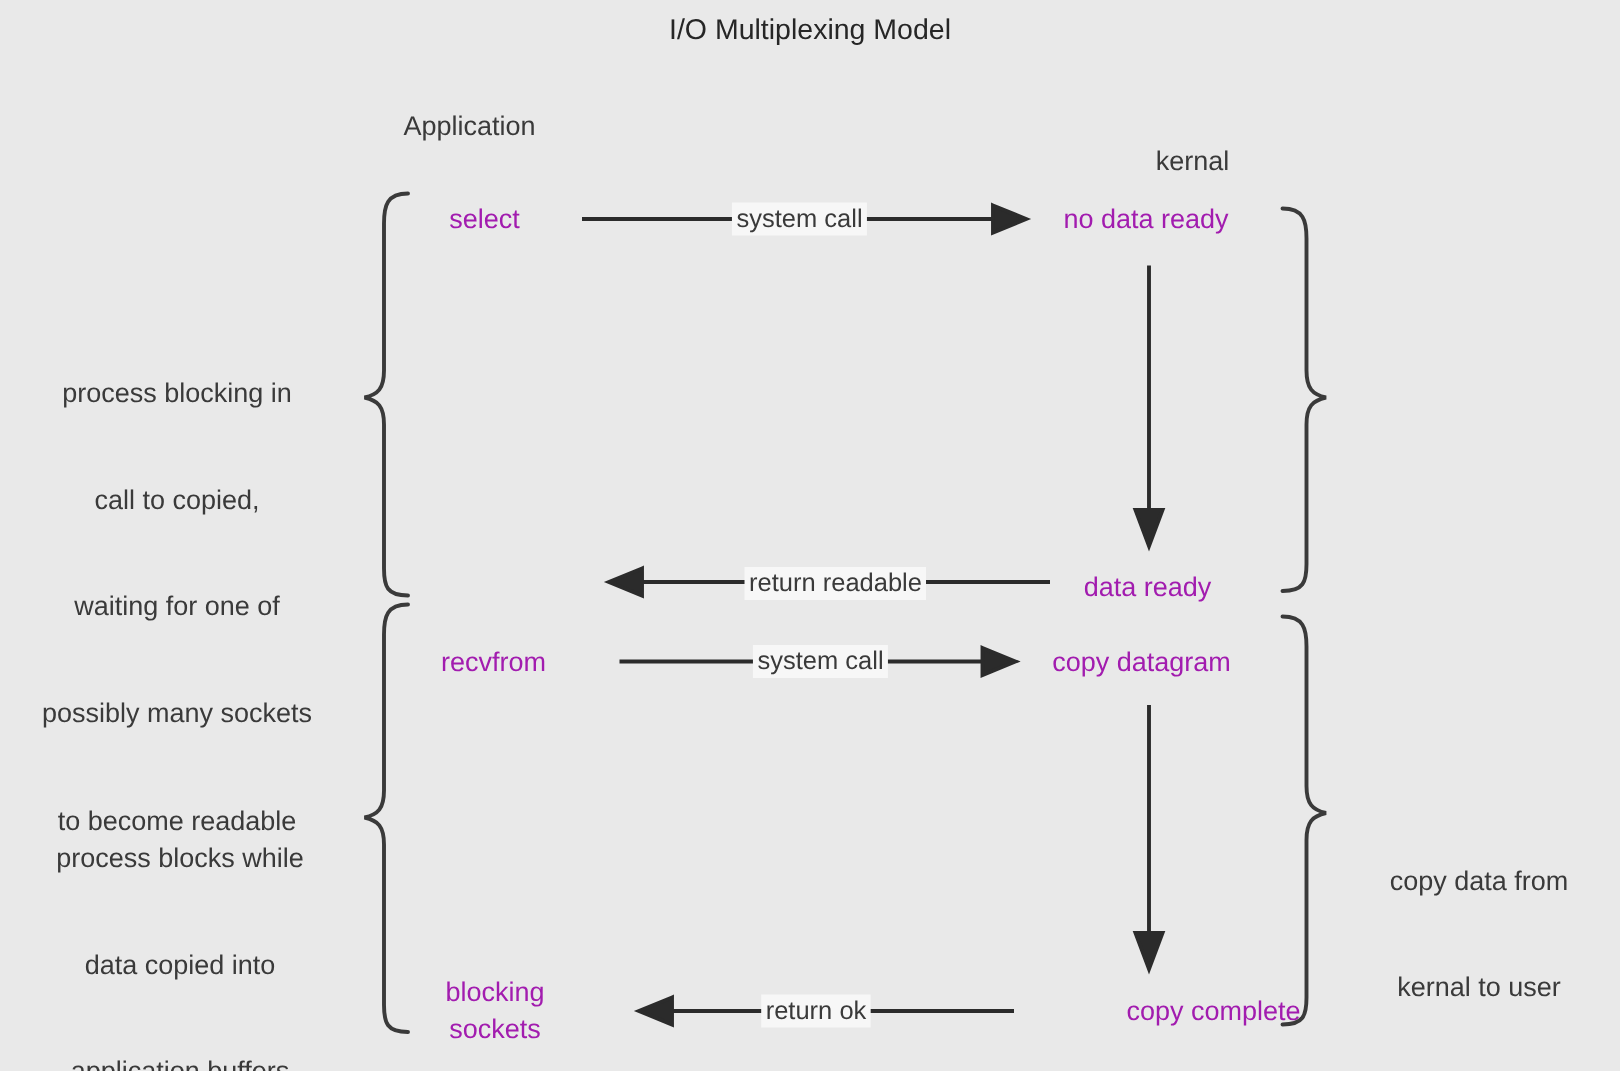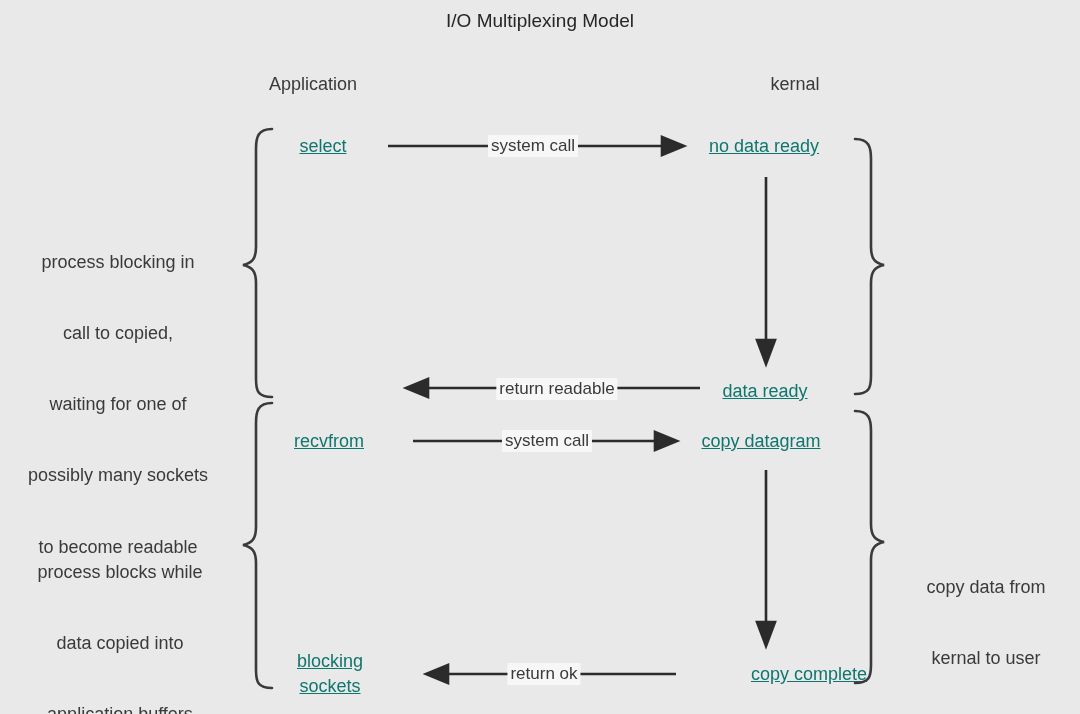--- a/index.html
+++ b/index.html
@@ -32,22 +32,21 @@
     font-size: 19px;
     color: #262626;
   }
   .col-head {
     top: 73px;
     font-size: 18px;
     color: #3a3a3a;
   }
   .node {
     font-size: 18px;
-    color: #0f766e;
-    text-decoration: underline;
+    color: #a21caf;
   }
   .annot {
     font-size: 18px;
     color: #3a3a3a;
     text-align: center;
     transform: translateX(-50%);
   }
   .edge-label {
     position: absolute;
     font-size: 17px;
@@ -69,21 +68,21 @@
   }
 </style>
 </head>
 <body>
 
 <div id="canvas">
 
   <div class="txt center" id="title">I/O Multiplexing Model</div>
 
   <div class="txt col-head center" style="left:313px;">Application</div>
-  <div class="txt col-head center" style="left:795px;">kernal</div>
+  <div class="txt col-head center" style="left:795px;margin-top:23px;">kernal</div>
 
   <svg class="layer" viewBox="0 0 1080 714">
     <g fill="none" stroke="#3a3a3a" stroke-width="2.6" stroke-linecap="round">
 
       <path d="M 272 129
                C 258 129 256 137 256 149
                L 256 247
                C 256 259 252 263 243 265
                C 252 267 256 271 256 283
                L 256 379

